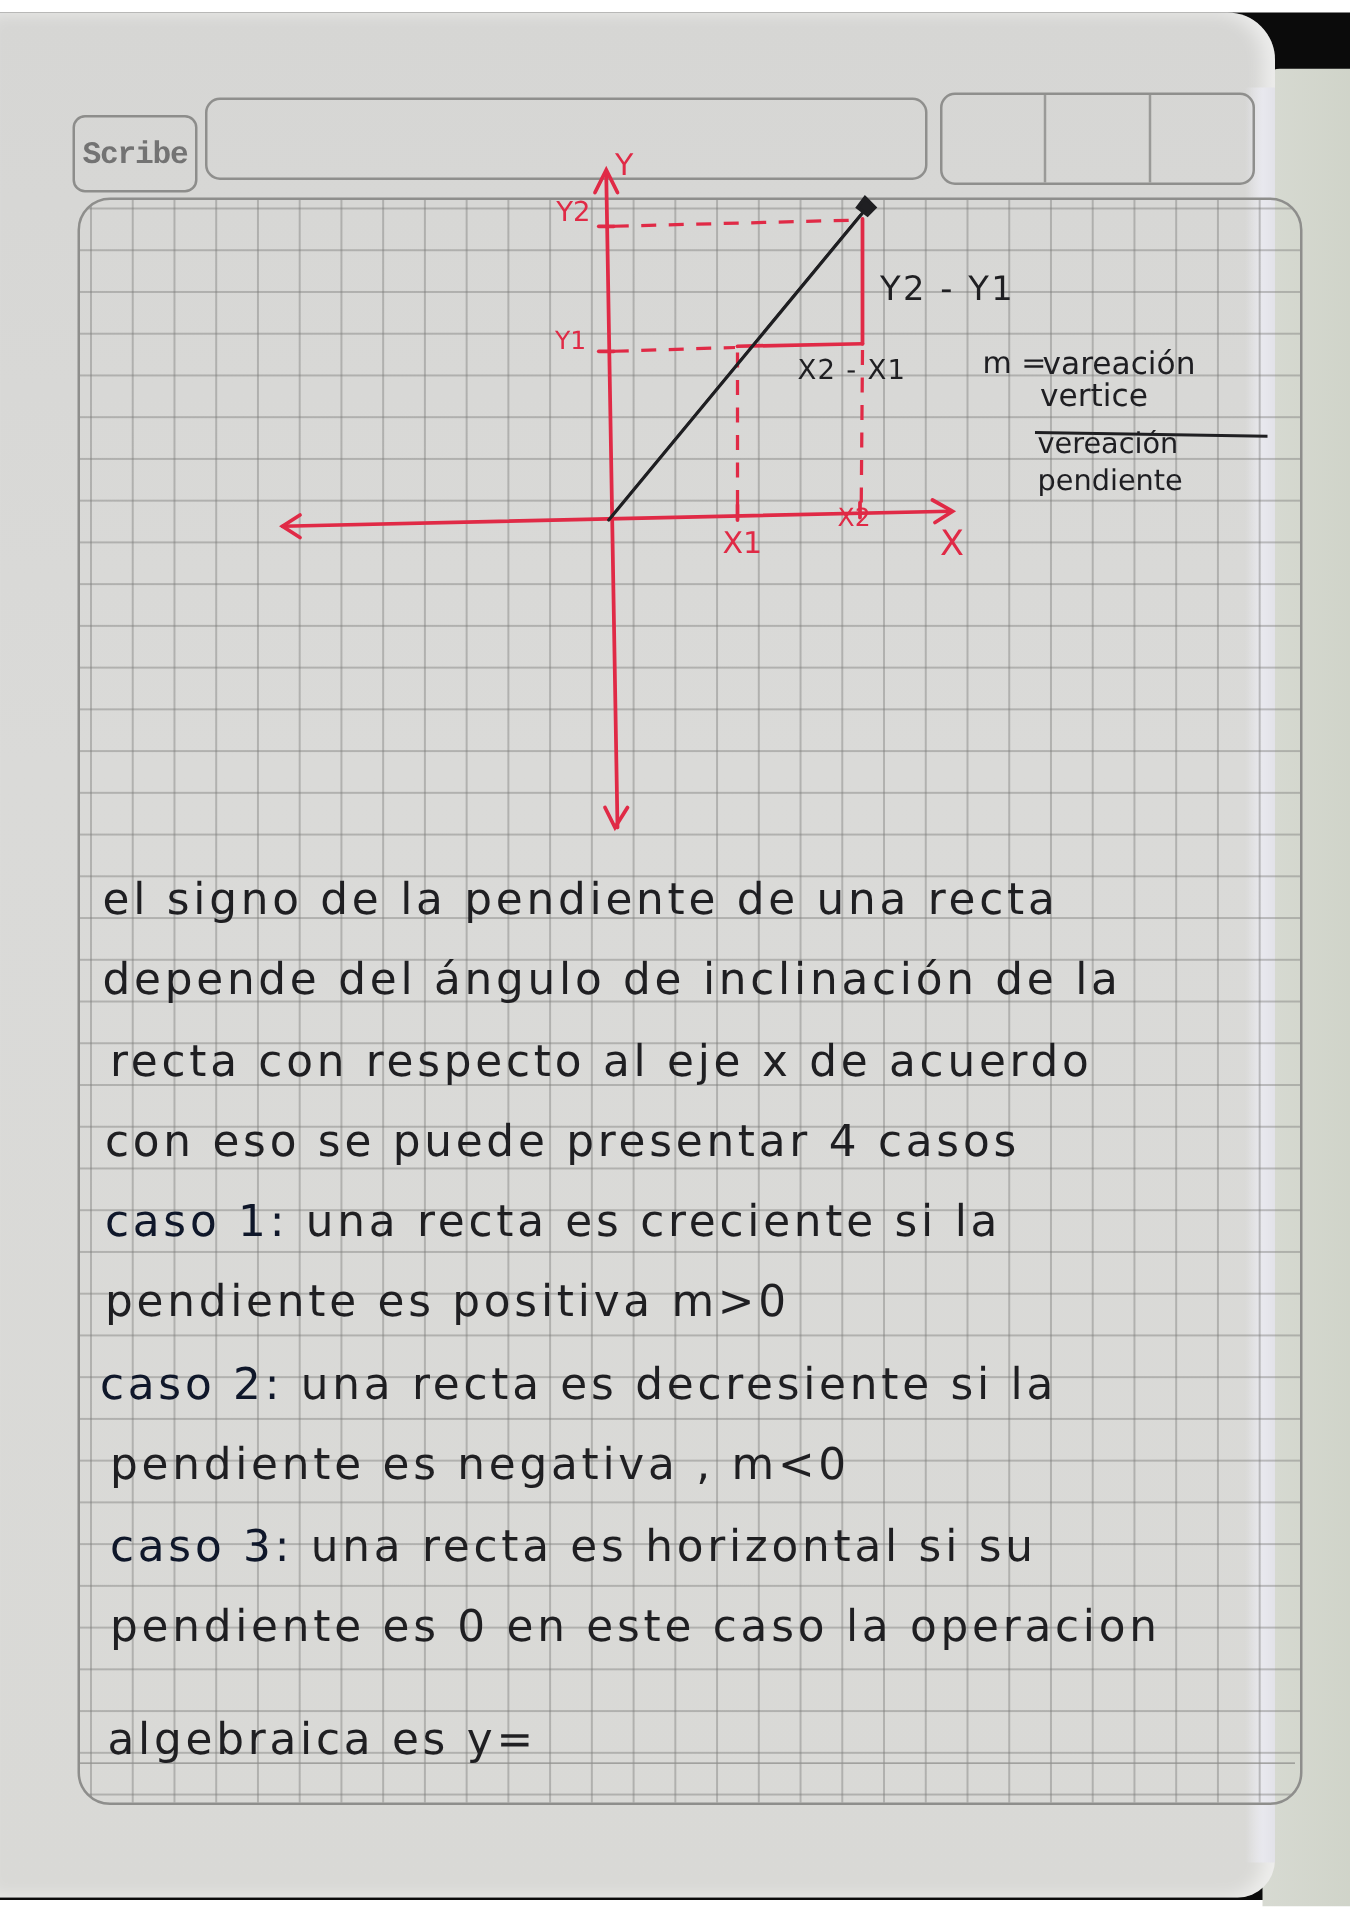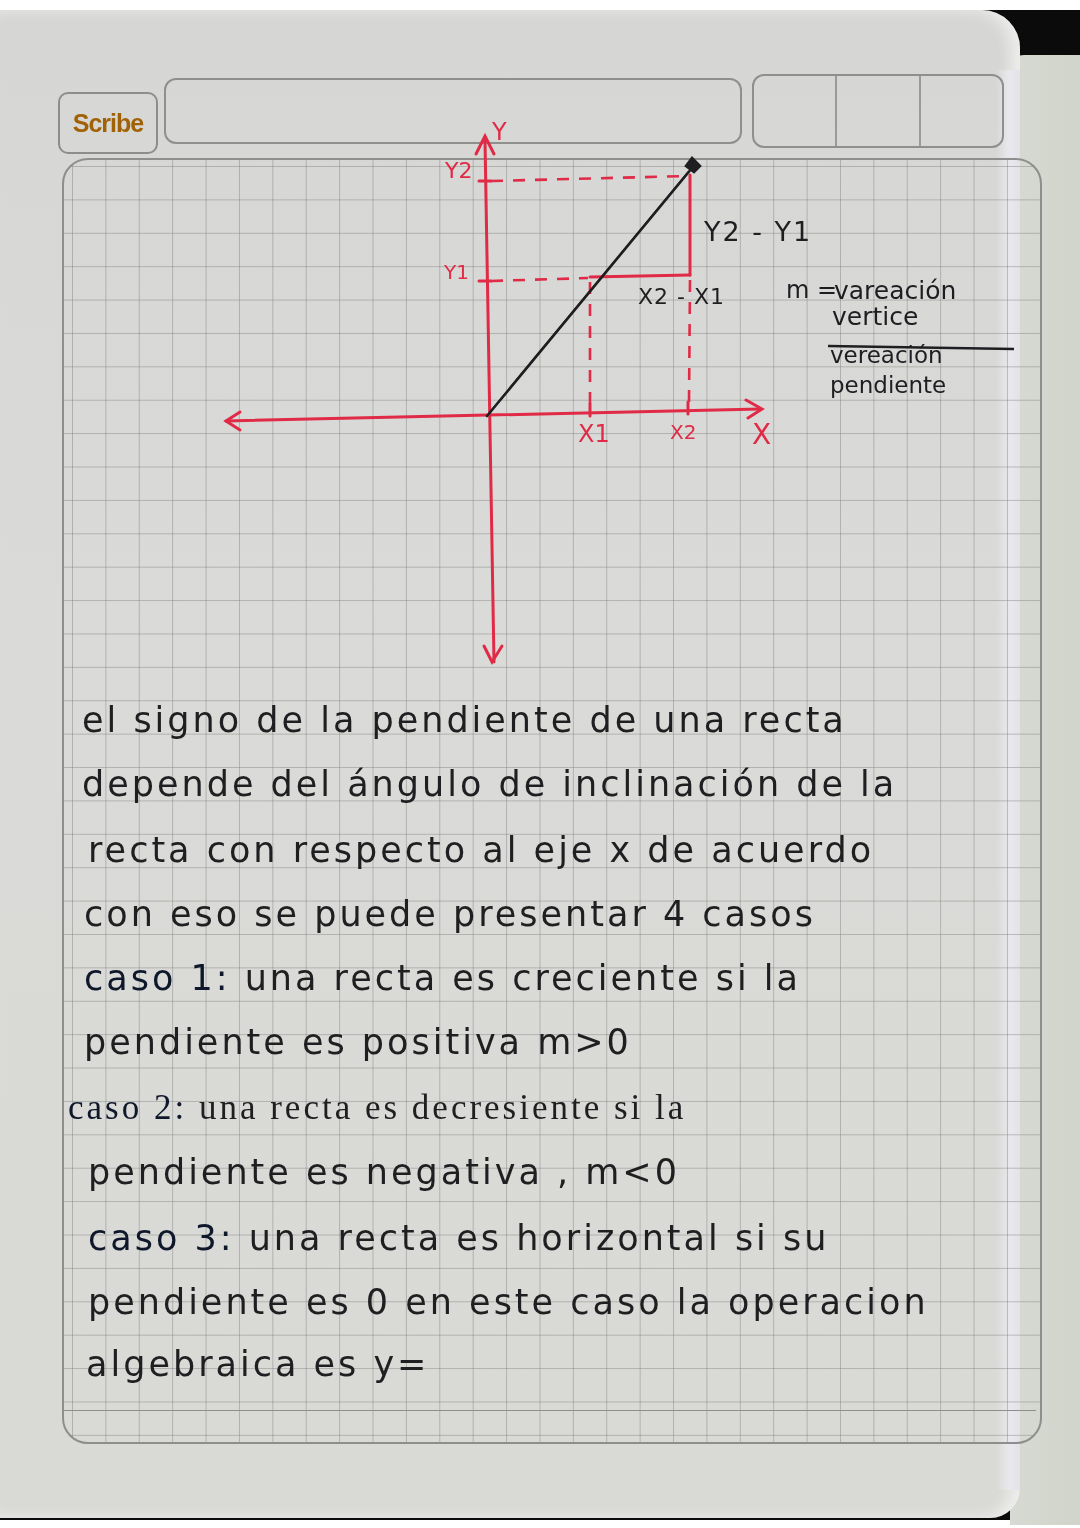--- a/index.html
+++ b/index.html
@@ -27,22 +27,22 @@
       position:absolute; right:0; top:60px; width:24px; height:1420px;
       background: linear-gradient(90deg, rgba(230,230,236,0) 0%, #e8e8ee 60%, #e2e2e8 100%);
     }
     
     .brand-box {
       position:absolute; left:58px; top:92px; width:96px; height:58px;
       border:2px solid #8d8d8b; border-radius:10px;
       display:flex; align-items:center; justify-content:center;
     }
     .brand-box span {
-      font-family:Liberation Sans, sans-serif; font-weight:bold;
-      font-size:25px; color:#a16207; letter-spacing:-1px;
+      font-family:Liberation Mono, monospace; font-weight:bold;
+      font-size:25px; color:#737373; letter-spacing:-1px;
     }
     .title-box {
       position:absolute; left:164px; top:78px; width:574px; height:62px;
       border:2px solid #8f8f8d; border-radius:12px;
     }
     .date-box {
       position:absolute; left:752px; top:74px; width:248px; height:70px;
       border:2px solid #8f8f8d; border-radius:12px; display:flex;
     }
     .date-box div { flex:1; border-right:2px solid #9a9a98; }
@@ -134,21 +134,21 @@
 
   <g stroke="#1f1f22" stroke-width="2.4" fill="none">
     <line x1="828" y1="346" x2="1014" y2="349"></line>
   </g>
 </svg>
 
 <div class="lbl" style="left:445px;top:158px;font-size:22px;color:#e02a46;">Y2</div>
 <div class="lbl" style="left:492px;top:118px;font-size:24px;color:#e02a46;">Y</div>
 <div class="lbl" style="left:444px;top:260px;font-size:20px;color:#e02a46;">Y1</div>
 <div class="lbl" style="left:578px;top:420px;font-size:24px;color:#e02a46;">X1</div>
-<div class="lbl" style="left:670px;top:420px;font-size:20px;color:#e02a46;">X2</div>
+<div class="lbl" style="left:670px;top:402px;font-size:20px;color:#e02a46;">X2</div>
 <div class="lbl" style="left:752px;top:418px;font-size:28px;color:#e02a46;">X</div>
 <div class="lbl" style="left:704px;top:216px;font-size:27px;color:#1f1f22;letter-spacing:2px;">Y2 - Y1</div>
 <div class="lbl" style="left:602px;top:284px;font-size:22px;color:#1f1f22;letter-spacing:1px;margin-left:36px;">X2 - X1</div>
 
 <div class="formula" style="left:786px;top:276px;font-size:24px;">m =</div>
 <div class="formula" style="left:834px;top:276px;font-size:25px;">vareación</div>
 <div class="formula" style="left:832px;top:302px;font-size:25px;">vertice</div>
 <div class="formula" style="left:830px;top:342px;font-size:23px;">vereación</div>
 <div class="formula" style="left:830px;top:372px;font-size:23px;">pendiente</div>
 
@@ -163,27 +163,27 @@
 </div>
 <div class="hw" style="left:84px;top:894px;">
   <span class="red"></span><span>con eso se puede presentar 4 casos</span>
 </div>
 <div class="hw" style="left:84px;top:958px;">
   <span class="red">caso 1:</span><span> una recta es creciente si la</span>
 </div>
 <div class="hw" style="left:84px;top:1022px;">
   <span class="red"></span><span>pendiente  es positiva  m&gt;0</span>
 </div>
-<div class="hw" style="left:68px;top:1088px;font-family:Liberation Serif, serif;">
+<div class="hw" style="left:80px;top:1088px;">
   <span class="red">caso 2:</span><span> una recta es decresiente si la</span>
 </div>
 <div class="hw" style="left:88px;top:1152px;">
   <span class="red"></span><span>pendiente  es negativa , m&lt;0</span>
 </div>
 <div class="hw" style="left:88px;top:1218px;">
   <span class="red">caso 3:</span><span> una recta es horizontal si su</span>
 </div>
 <div class="hw" style="left:88px;top:1282px;">
   <span class="red"></span><span>pendiente  es 0  en este caso la operacion</span>
 </div>
-<div class="hw" style="left:86px;top:1344px;">
+<div class="hw" style="left:86px;top:1372px;">
   <span class="red"></span><span>algebraica es y=</span>
 </div>
 
 </body></html>

